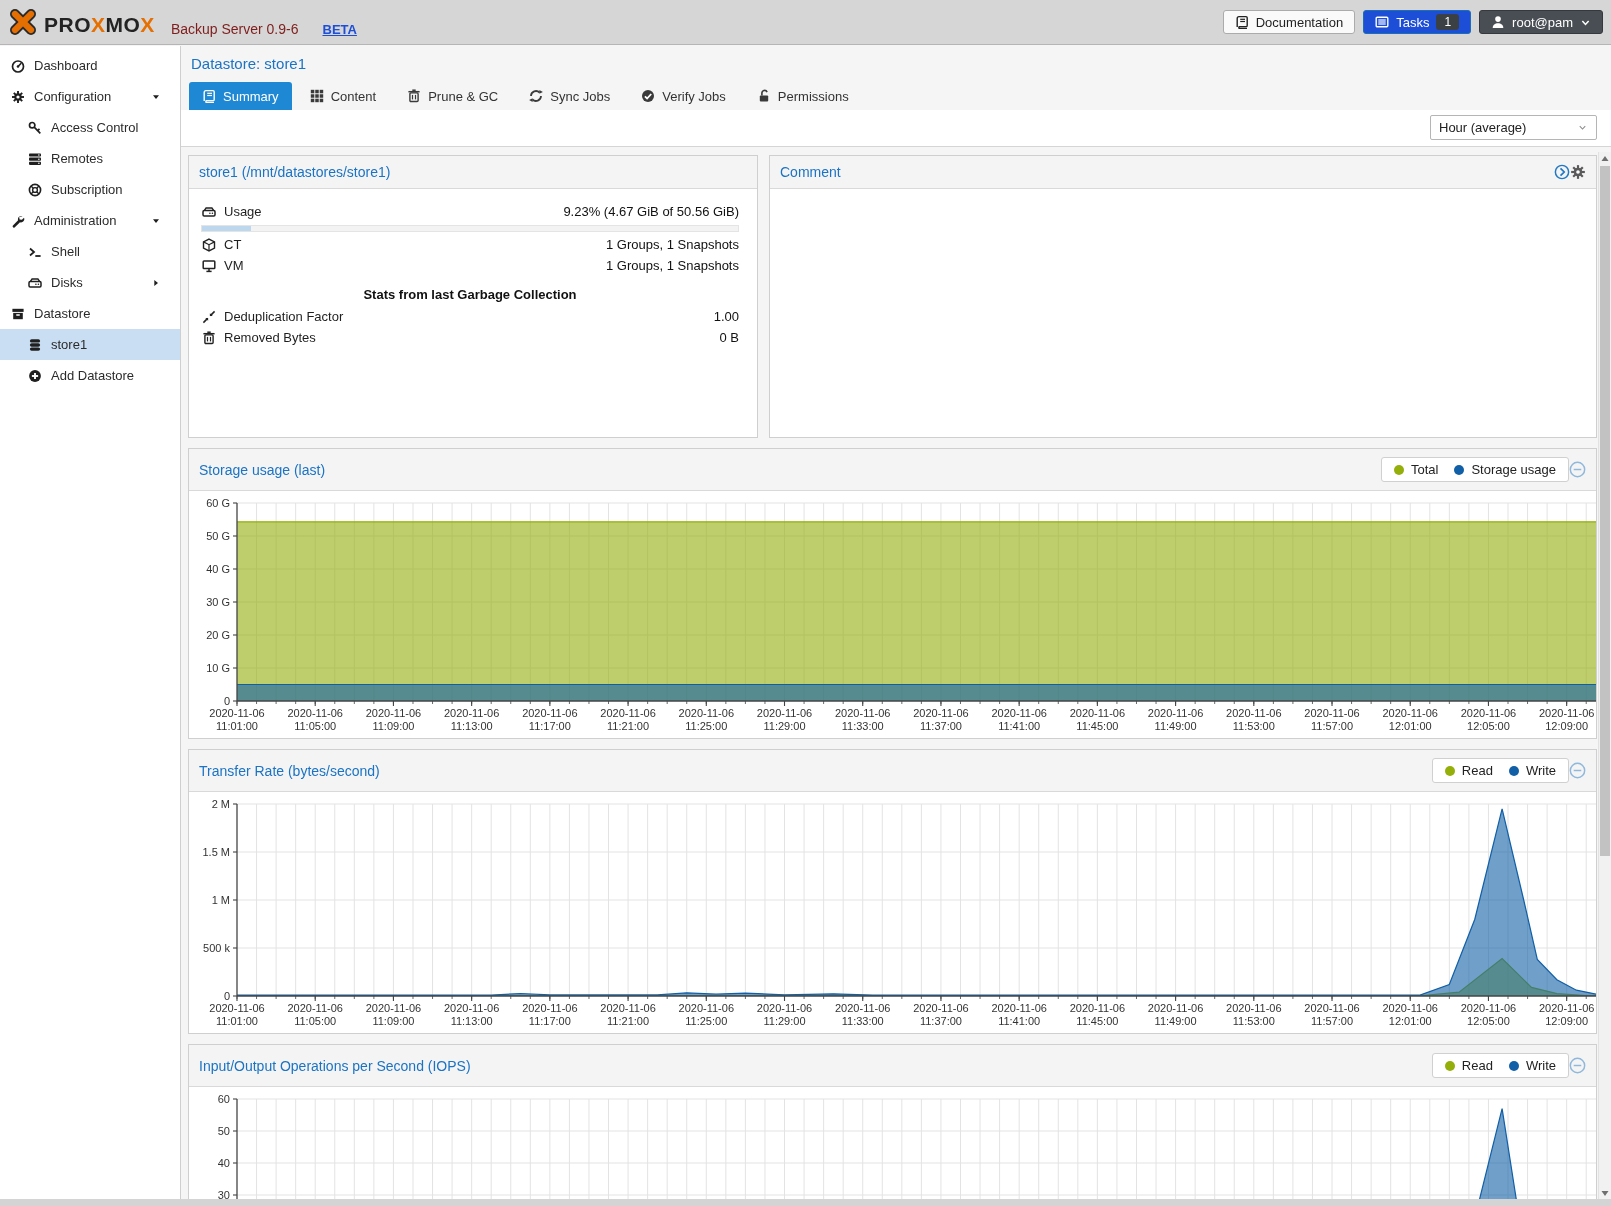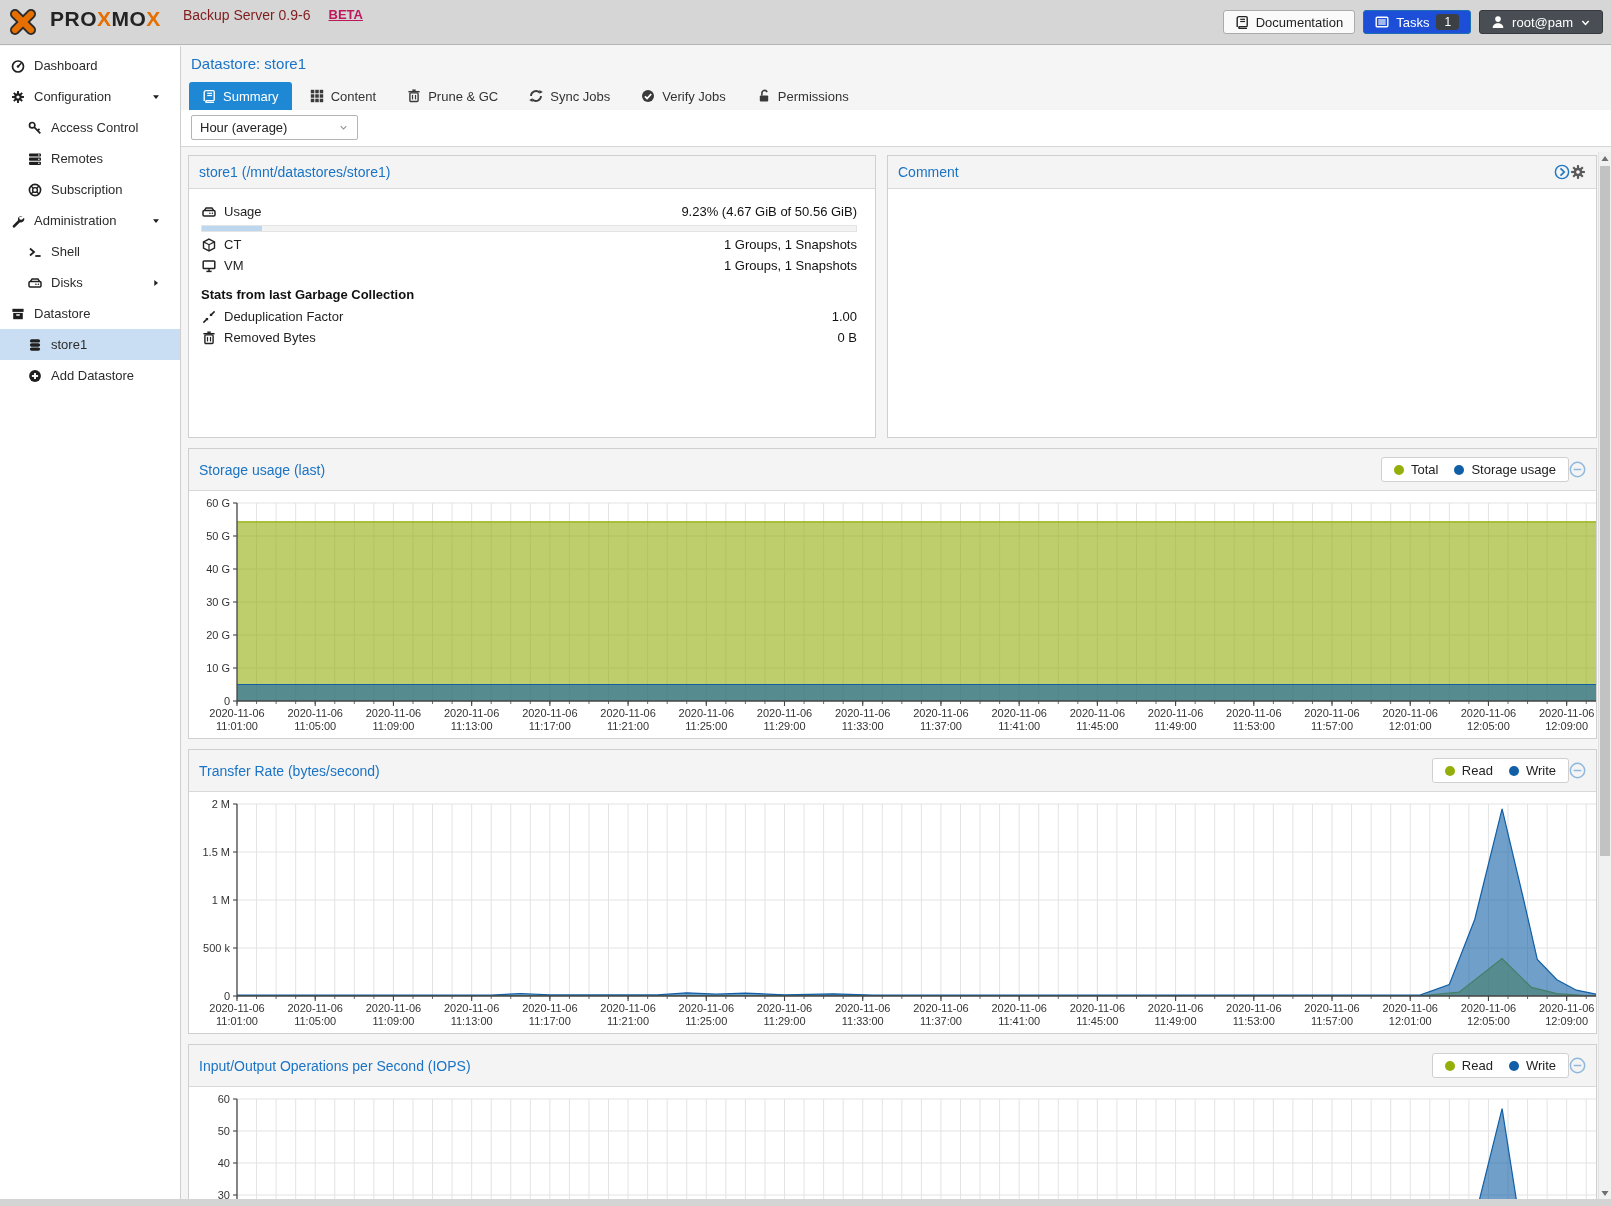--- a/index.html
+++ b/index.html
@@ -5,25 +5,25 @@
   * { margin:0; padding:0; box-sizing:border-box; }
   html,body { width:1611px; height:1206px; overflow:hidden;
     font-family:"Liberation Sans", sans-serif; font-size:13px; color:#1f1f1f; background:#f5f5f5; }
 
   .ic { display:inline-flex; align-items:center; justify-content:center; vertical-align:middle; }
   .ic svg { display:block; }
 
   
   #topbar { position:absolute; left:0; top:0; width:1611px; height:45px; background:#d6d6d6;
     border-bottom:1px solid #b5b5b5; display:flex; align-items:center; padding:0 8px; }
-  .brand { display:flex; align-items:flex-start; gap:12px; }
+  .brand { display:flex; align-items:flex-end; gap:6px; }
   .brand-name { font-weight:bold; font-size:21px; letter-spacing:.5px; color:#232323; }
   .brand-name .bx { color:#e56f00; }
   .brand-sub { margin-left:10px; font-size:14px; color:#7f1d1d; }
-  .brand-beta { margin-left:6px; font-size:13px; font-weight:bold; color:#be185d; text-decoration:underline; cursor:pointer; }
+  .brand-beta { margin-left:18px; font-size:13px; font-weight:bold; color:#1d4ed8; text-decoration:underline; cursor:pointer; }
   #topbar .spacer { flex:1; }
   .hbtn { display:inline-flex; align-items:center; gap:7px; height:24px; padding:0 11px; border-radius:3px;
     font-size:13px; cursor:pointer; margin-left:8px; }
   .hbtn-light { background:#fafafa; border:1px solid #ababab; color:#222; }
   .hbtn-blue  { background:#1d4ed8; border:1px solid #1d6fb4; color:#fff; }
   .hbtn-dark  { background:#494e54; border:1px solid #35393d; color:#fff; }
   .badge { background:#3b4045; color:#fff; border-radius:3px; padding:1px 8px; font-size:12px; }
 
   
   #sidebar { position:absolute; left:0; top:46px; bottom:7px; width:181px; background:#fff;
@@ -38,34 +38,34 @@
   
   #main { position:absolute; left:181px; top:46px; right:0; bottom:0; }
   .pagetitle { padding:9px 10px 4px 10px; font-size:15px; color:#1a73c4; }
   .tabbar { display:flex; gap:5px; padding:6px 0 0 8px; }
   .tab { display:inline-flex; align-items:center; gap:7px; height:28px; padding:0 13px;
     border-radius:3px 3px 0 0; color:#333; cursor:pointer; }
   .tab .ic { color:#3a3a3a; }
   .tab.active { background:#1e88d4; color:#fff; }
   .tab.active .ic { color:#fff; }
   .toolbar { background:#fff; border-bottom:1px solid #d5d5d5; padding:5px 14px 6px 10px;
-    display:flex; justify-content:flex-start; }
+    display:flex; justify-content:flex-end; }
   .combo { width:167px; height:25px; background:#fff; border:1px solid #b5b5b5; border-radius:2px;
     display:flex; align-items:center; padding:0 8px; cursor:pointer; color:#222; }
   .combo .ic { margin-left:auto; color:#8b8b8b; }
 
   .content { padding:8px 14px 0 7px; display:flex; flex-direction:column; gap:10px; }
 
   .panel { background:#fff; border:1px solid #cfcfcf; }
   .panel-hd { background:#f4f4f4; border-bottom:1px solid #d9d9d9; padding:8px 10px; color:#1a73c4;
     font-size:14px; display:flex; align-items:center; position:relative; }
   .panel-hd .hd-tools { margin-left:auto; display:flex; align-items:center; gap:0; }
 
   .row1 { display:flex; gap:11px; height:283px; }
-  #storePanel { width:688px; }
+  #storePanel { width:570px;text-align:center; }
   #commentPanel { flex:1; }
 
   .kv-body { padding:12px 18px 10px 12px; }
   .kvrow { display:flex; align-items:center; padding:3px 0; }
   .kvrow .ic { width:15px; color:#222; margin-right:8px; }
   .kvval { margin-left:auto; color:#111; }
   .kvhead { font-weight:bold; padding:11px 0 4px 0; color:#111; }
   .pbar { height:7px; background:#f3f3f3; border:1px solid #e4e4e4; margin:3px 0 2px 0; }
   .pfill { height:100%; background:#bcd7ee; }
 

